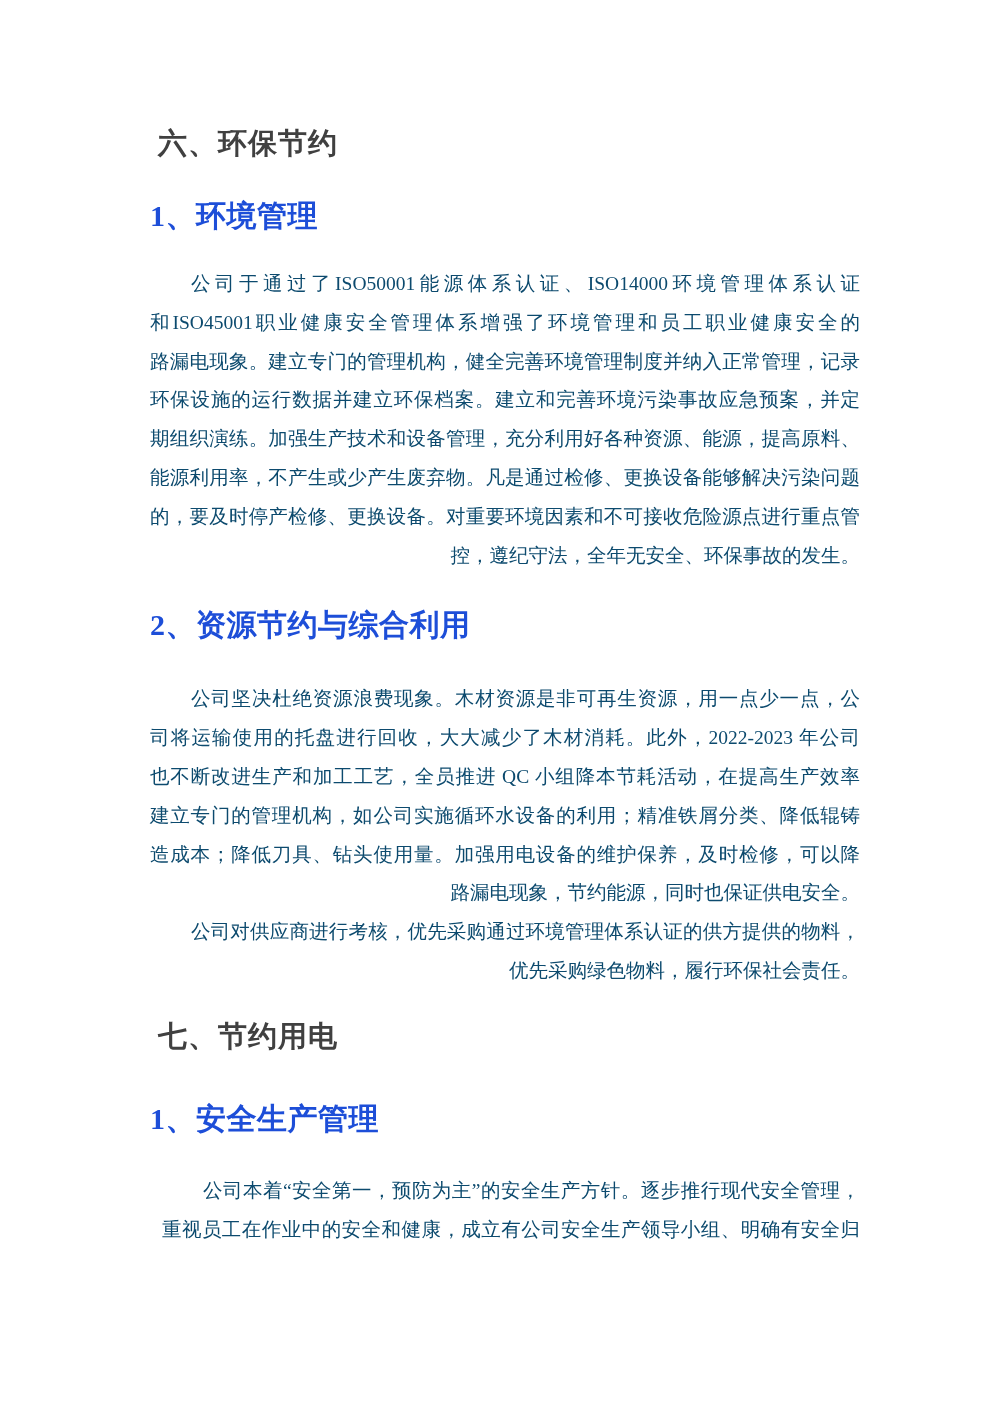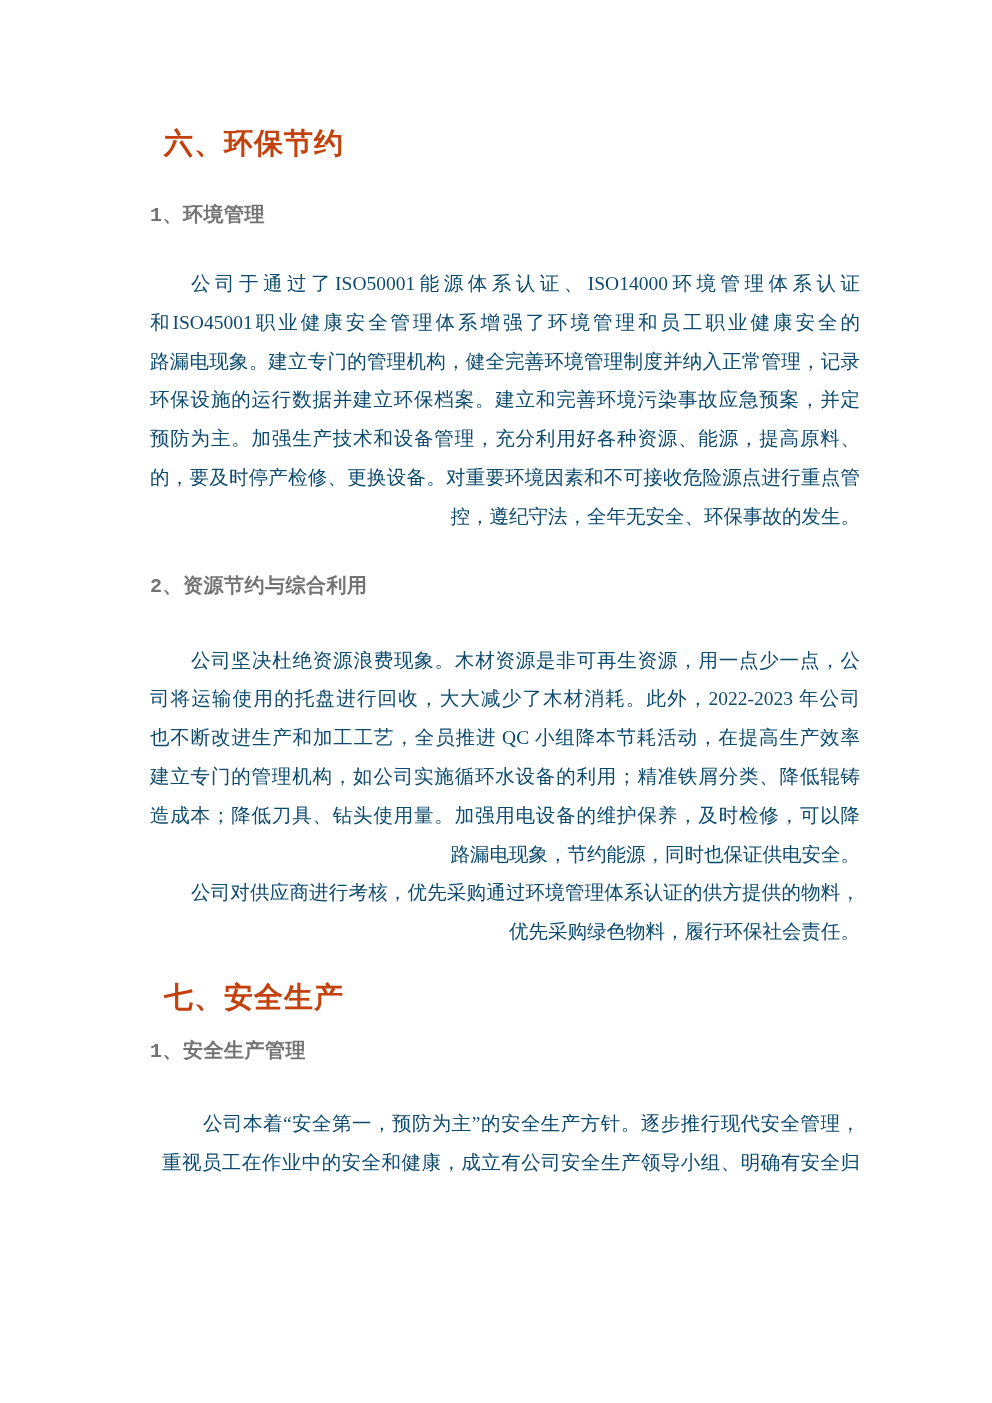--- a/index.html
+++ b/index.html
@@ -14,45 +14,45 @@
     background: #ffffff;
     overflow: hidden;
     font-family: "Liberation Serif", "DejaVu Serif", serif;
     color: #242424;
   }
   .content {
     margin-left: 150px;
     width: 710px;
   }
   .h1 {
-    margin: 14px;
+    margin: 8px;
     font-family: "Liberation Sans", "DejaVu Sans", sans-serif;
     font-weight: 700;
     font-size: 29px;
     line-height: 36px;
     letter-spacing: 1px;
-    color: #c2410c;
+    color: #404040;
   }
   .h2 {
     margin: 0;
-    font-family: Liberation Mono, monospace;
+    font-family: Liberation Serif, serif;
     font-weight: 700;
-    font-size: 20px;
+    font-size: 30px;
     line-height: 34px;
     letter-spacing: 0.5px;
-    color: #737373;
+    color: #1d4ed8;
   }
   .h1-env     { margin-top: 125px; }
   .h2-envmgmt { margin-top: 38px; }
   .para-envmgmt { margin-top: 32px; }
   .h2-resource  { margin-top: 33px; }
   .para-resource { margin-top: 38px; }
   .para-supplier { margin-top: 0; }
   .h1-safety     { margin-top: 27px; }
-  .h2-safetymgmt { margin-top: 20px; }
+  .h2-safetymgmt { margin-top: 48px; }
   .para-safety   { margin-top: 36px; margin-left: 12px; }
 
   .para .line {
     font-size: 19.5px;
     line-height: 38.8px;
     white-space: nowrap;
     text-align: justify;
     text-align-last: justify;
     color: #0c4a6e;
   }
@@ -72,42 +72,43 @@
 
     <h1 class="h1 h1-env">六、环保节约</h1>
 
     <h2 class="h2 h2-envmgmt">1、环境管理</h2>
 
     <div class="para para-envmgmt">
       <div class="line indent">公司于通过了ISO50001能源体系认证、ISO14000环境管理体系认证</div>
       <div class="line">和ISO45001职业健康安全管理体系增强了环境管理和员工职业健康安全的</div>
       <div class="line">路漏电现象。建立专门的管理机构，健全完善环境管理制度并纳入正常管理，记录</div>
       <div class="line">环保设施的运行数据并建立环保档案。建立和完善环境污染事故应急预案，并定</div>
-      <div class="line">预防为主。加强生产技术和设备管理，充分利用好各种资源、能源，提高原料、</div>
+      <div class="line">期组织演练。加强生产技术和设备管理，充分利用好各种资源、能源，提高原料、</div>
+      <div class="line">能源利用率，不产生或少产生废弃物。凡是通过检修、更换设备能够解决污染问题</div>
       <div class="line">的，要及时停产检修、更换设备。对重要环境因素和不可接收危险源点进行重点管</div>
       <div class="line last">控，遵纪守法，全年无安全、环保事故的发生。</div>
     </div>
 
     <h2 class="h2 h2-resource">2、资源节约与综合利用</h2>
 
     <div class="para para-resource">
       <div class="line indent">公司坚决杜绝资源浪费现象。木材资源是非可再生资源，用一点少一点，公</div>
       <div class="line">司将运输使用的托盘进行回收，大大减少了木材消耗。此外，2022-2023 年公司</div>
       <div class="line">也不断改进生产和加工工艺，全员推进 QC 小组降本节耗活动，在提高生产效率</div>
       <div class="line">建立专门的管理机构，如公司实施循环水设备的利用；精准铁屑分类、降低辊铸</div>
       <div class="line">造成本；降低刀具、钻头使用量。加强用电设备的维护保养，及时检修，可以降</div>
       <div class="line last">路漏电现象，节约能源，同时也保证供电安全。</div>
     </div>
 
     <div class="para para-supplier">
       <div class="line indent">公司对供应商进行考核，优先采购通过环境管理体系认证的供方提供的物料，</div>
       <div class="line last">优先采购绿色物料，履行环保社会责任。</div>
     </div>
 
-    <h1 class="h1 h1-safety">七、安全生产</h1>
+    <h1 class="h1 h1-safety">七、节约用电</h1>
 
     <h2 class="h2 h2-safetymgmt">1、安全生产管理</h2>
 
     <div class="para para-safety">
       <div class="line indent">公司本着“安全第一，预防为主”的安全生产方针。逐步推行现代安全管理，</div>
       <div class="line">重视员工在作业中的安全和健康，成立有公司安全生产领导小组、明确有安全归</div>
     </div>
 
   </div>
 </div>

